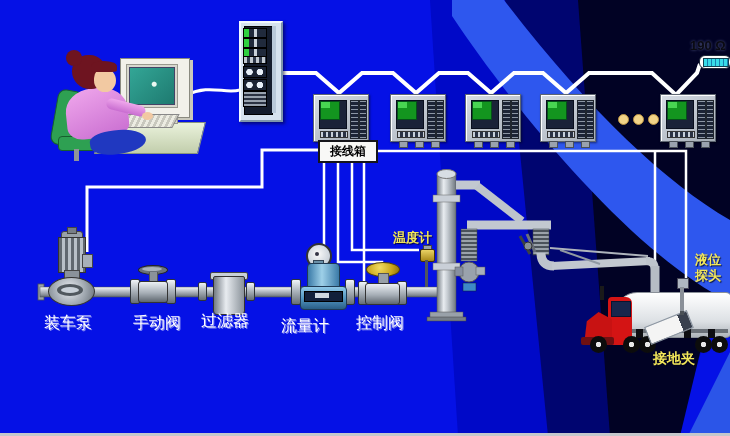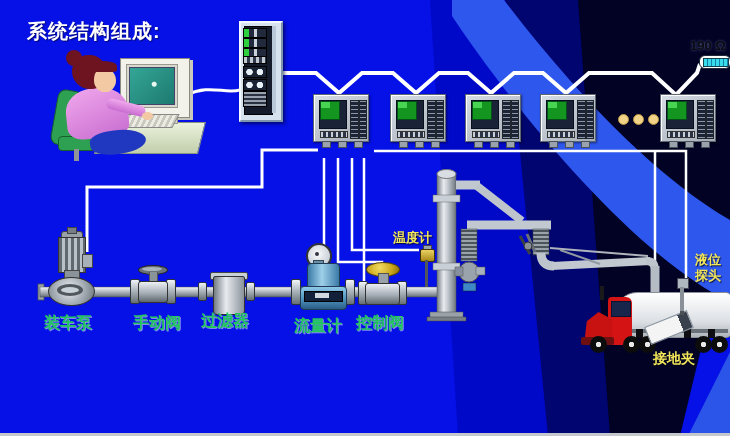--- a/index.html
+++ b/index.html
@@ -9,21 +9,21 @@
     background:#0511E6;
   }
   #bg-svg{position:absolute;left:0;top:0;z-index:0;}
   .abs{position:absolute;}
   
   .title{
     position:absolute;left:27px;top:18px;font-size:20px;font-weight:bold;color:#fff;
     letter-spacing:1px;text-shadow:1px 1px 1px rgba(0,0,40,.6);z-index:6;
   }
   .lbl-black{
-    position:absolute;font-size:16px;font-weight:bold;color:#22c55e;z-index:6;
+    position:absolute;font-size:16px;font-weight:normal;color:#ffffff;z-index:6;
     text-shadow:1px 1px 0 rgba(255,255,255,.5);white-space:nowrap;
   }
   .lbl-yellow{
     position:absolute;font-size:13px;font-weight:bold;color:#F2E65A;z-index:6;
     text-shadow:1px 1px 1px rgba(0,0,20,.8);white-space:nowrap;
   }
   .lbl-probe{white-space:normal;width:28px;text-align:center;line-height:1.25;}
   .lbl-ohm{
     position:absolute;left:690px;top:38px;font-size:13px;font-weight:bold;color:#0a0a12;
     text-shadow:0 0 3px rgba(190,205,255,.45);z-index:6;
@@ -236,21 +236,20 @@
     <path d="M550,248 L648,256" stroke="#AEB4BC" stroke-width="2"></path>
     <path d="M560,250 L600,264" stroke="#9099A2" stroke-width="2"></path>
     <path d="M520,236 L530,254" stroke="#3A4048" stroke-width="3"></path>
     <path d="M527,234 L535,252" stroke="#6A7078" stroke-width="3"></path>
     <circle cx="528" cy="246" r="4" fill="#888F98" stroke="#333"></circle>
     <path d="M646,261 Q655,261 655,270" fill="none" stroke="#BEC4CC" stroke-width="8"></path>
     <path d="M655,266 V296" stroke="#B6BCC4" stroke-width="9"></path>
     <rect x="649" y="294" width="12" height="7" fill="#8A929C" stroke="#444" stroke-width="0.5"></rect>
   </svg>
 
-  <div class="title">系统结构组成:</div>
 
   <div id="operator" class="abs">
     <div class="pc-desk"></div>
     <div class="pc-monitor"></div>
     <div class="pc-bezel"></div>
     <div class="pc-screen"></div>
     <div class="pc-base"></div>
     <div class="pc-kbd"></div>
     <div class="op-chairback"></div>
     <div class="op-chairseat"></div>
@@ -349,20 +348,21 @@
       <div class="bus-dot" style="left: 618px;"></div>
       <div class="bus-dot" style="left: 633px;"></div>
       <div class="bus-dot" style="left: 648px;"></div>
     </div>
 
   <div class="lbl-ohm">190 Ω</div>
   <div class="resistor">
     <div class="resistor-core"></div>
   </div>
 
+  <div class="jbox">接线箱</div>
 
   <div class="dev pump-cap"></div>
   <div class="dev pump-knob"></div>
   <div class="dev pump-motor"></div>
   <div class="dev pump-sidebox"></div>
   <div class="dev pump-neck"></div>
   <div class="dev pump-volute"></div>
   <div class="dev pump-mouth"></div>
   <div class="dev pump-mouth-in"></div>
 
@@ -417,19 +417,19 @@
     <div class="tk-wheel" style="left:130.5px"></div>
     <div class="tk-clamp"></div>
     <div class="tk-probe-collar"></div>
     <div class="tk-probe-rod"></div>
     <div class="tk-probe-tip"></div>
   </div>
 
   <div class="lbl-black" style="left:44px;top:313px">装车泵</div>
   <div class="lbl-black" style="left:133px;top:313px">手动阀</div>
   <div class="lbl-black" style="left:201px;top:311px">过滤器</div>
-  <div class="lbl-black" style="left:294px;top:316px">流量计</div>
+  <div class="lbl-black" style="left:281px;top:316px">流量计</div>
   <div class="lbl-black" style="left:356px;top:313px">控制阀</div>
   <div class="lbl-yellow" style="left:393px;top:229px">温度计</div>
   <div class="lbl-yellow lbl-probe" style="left:694px;top:252px">液位探头</div>
   <div class="lbl-yellow" style="left:653px;top:350px;font-size:14px">接地夹</div>
 
 </div>
 
 </body></html>

